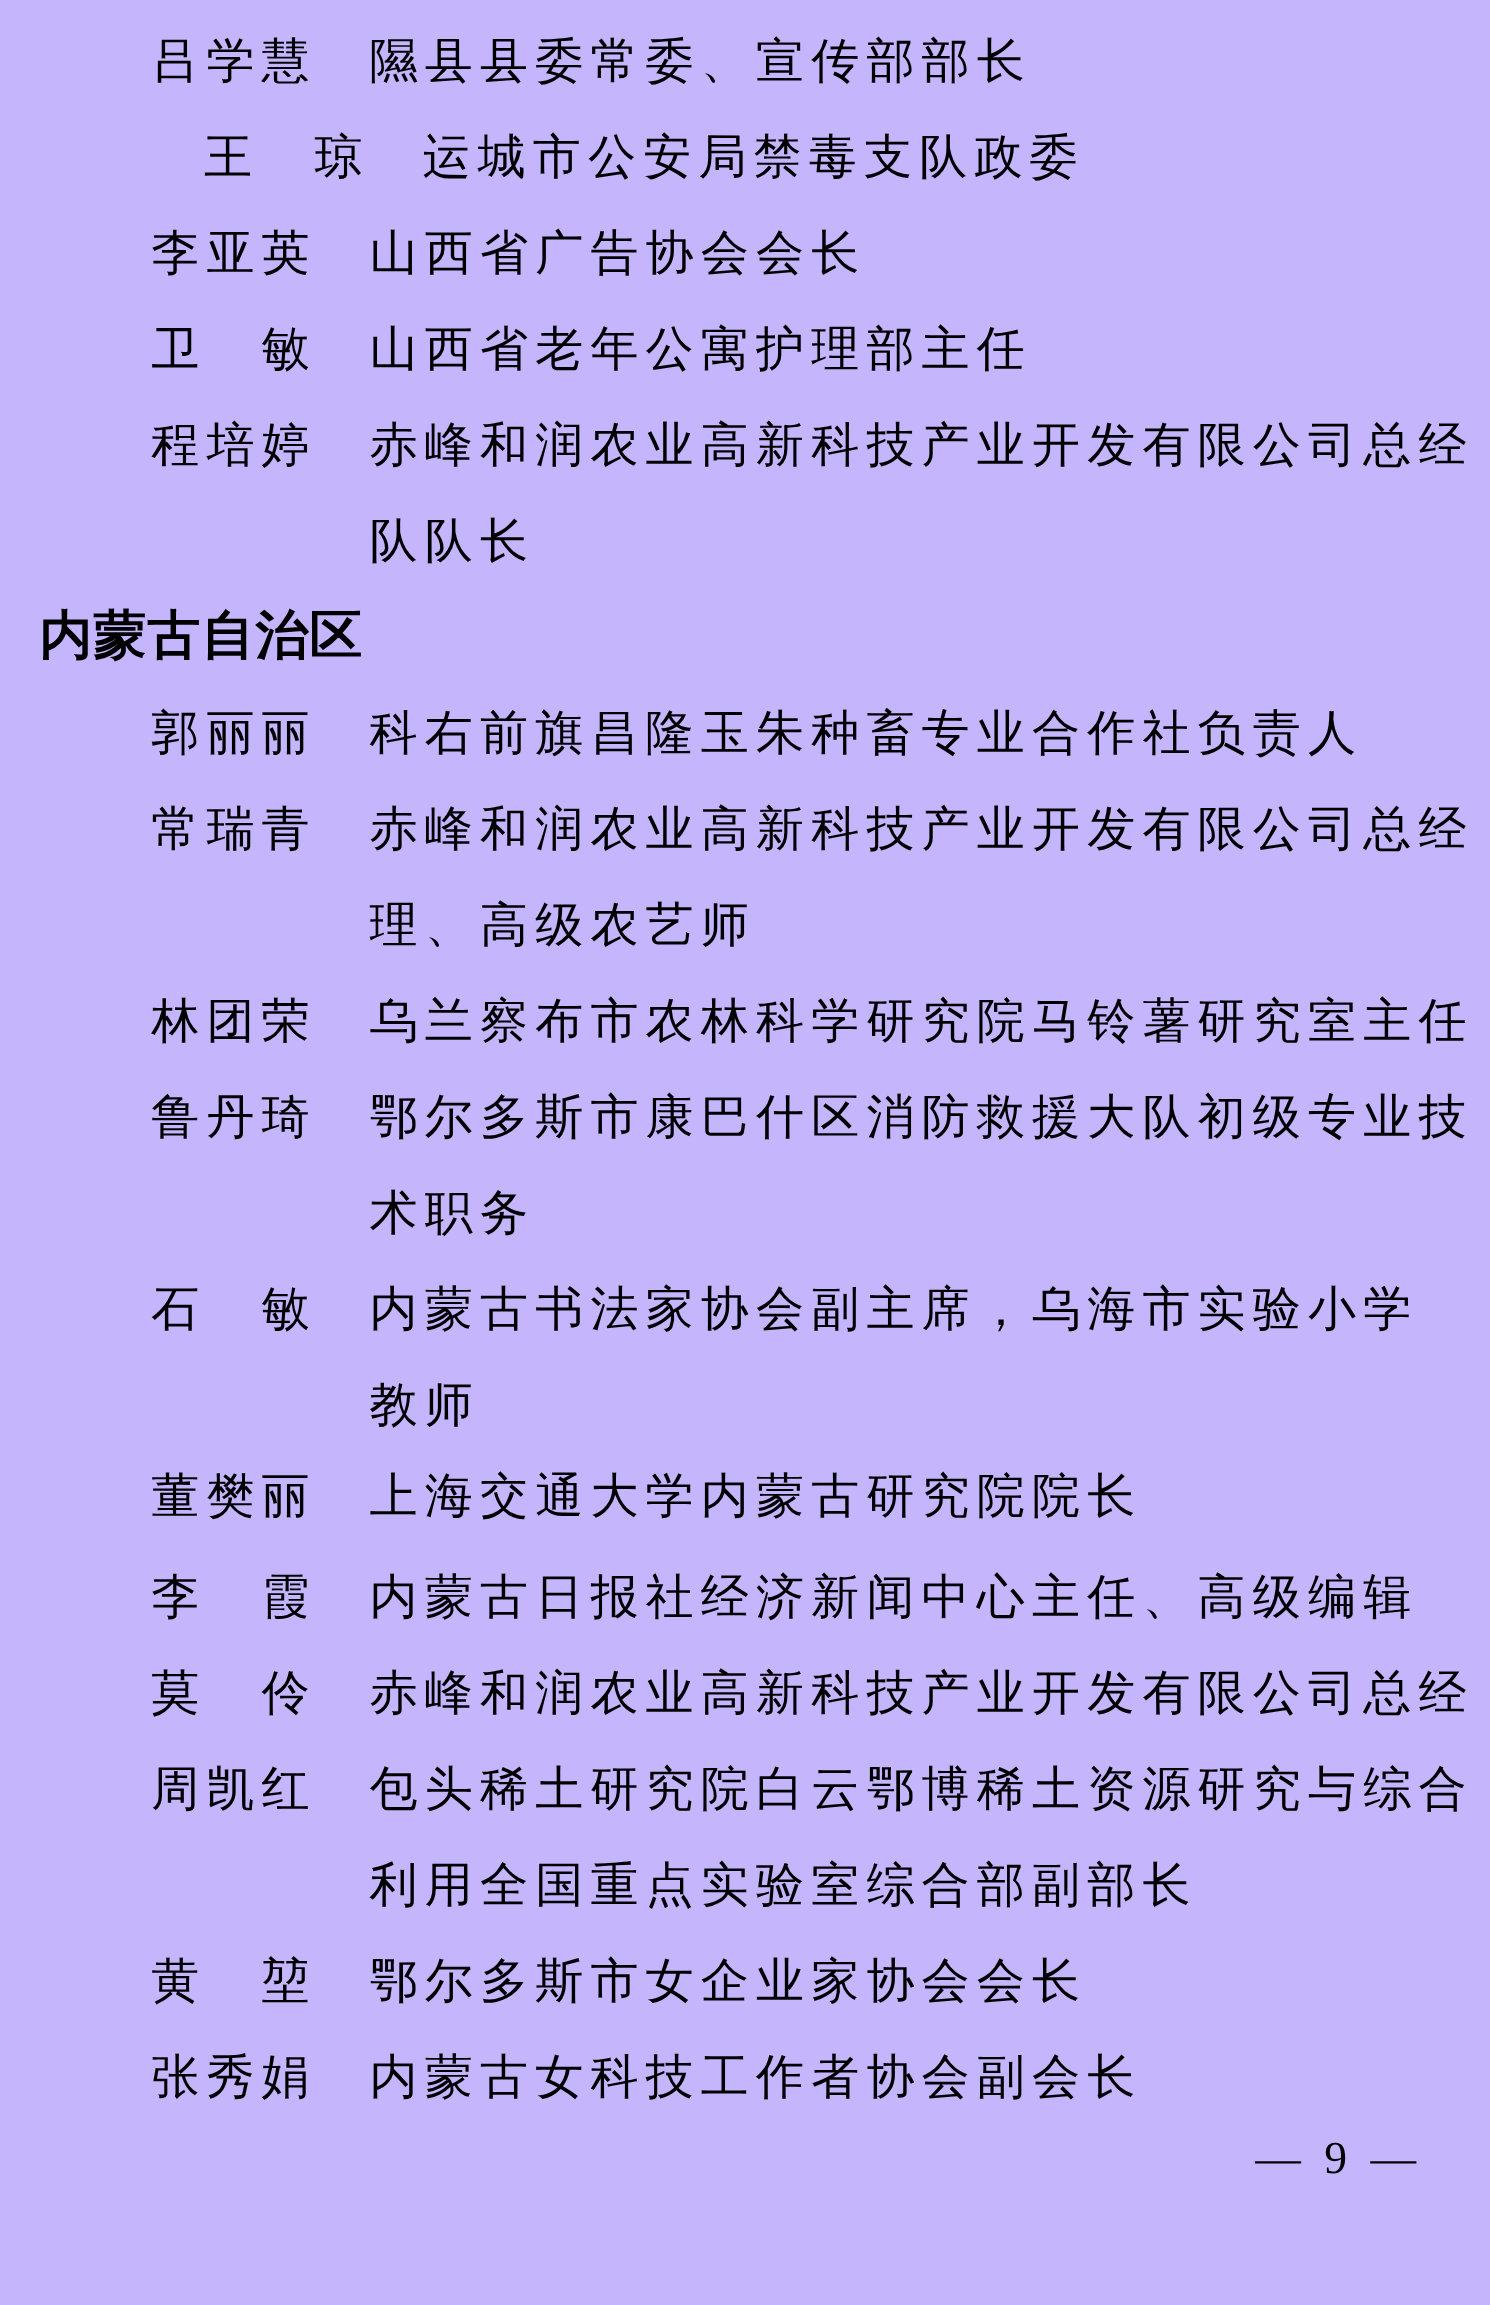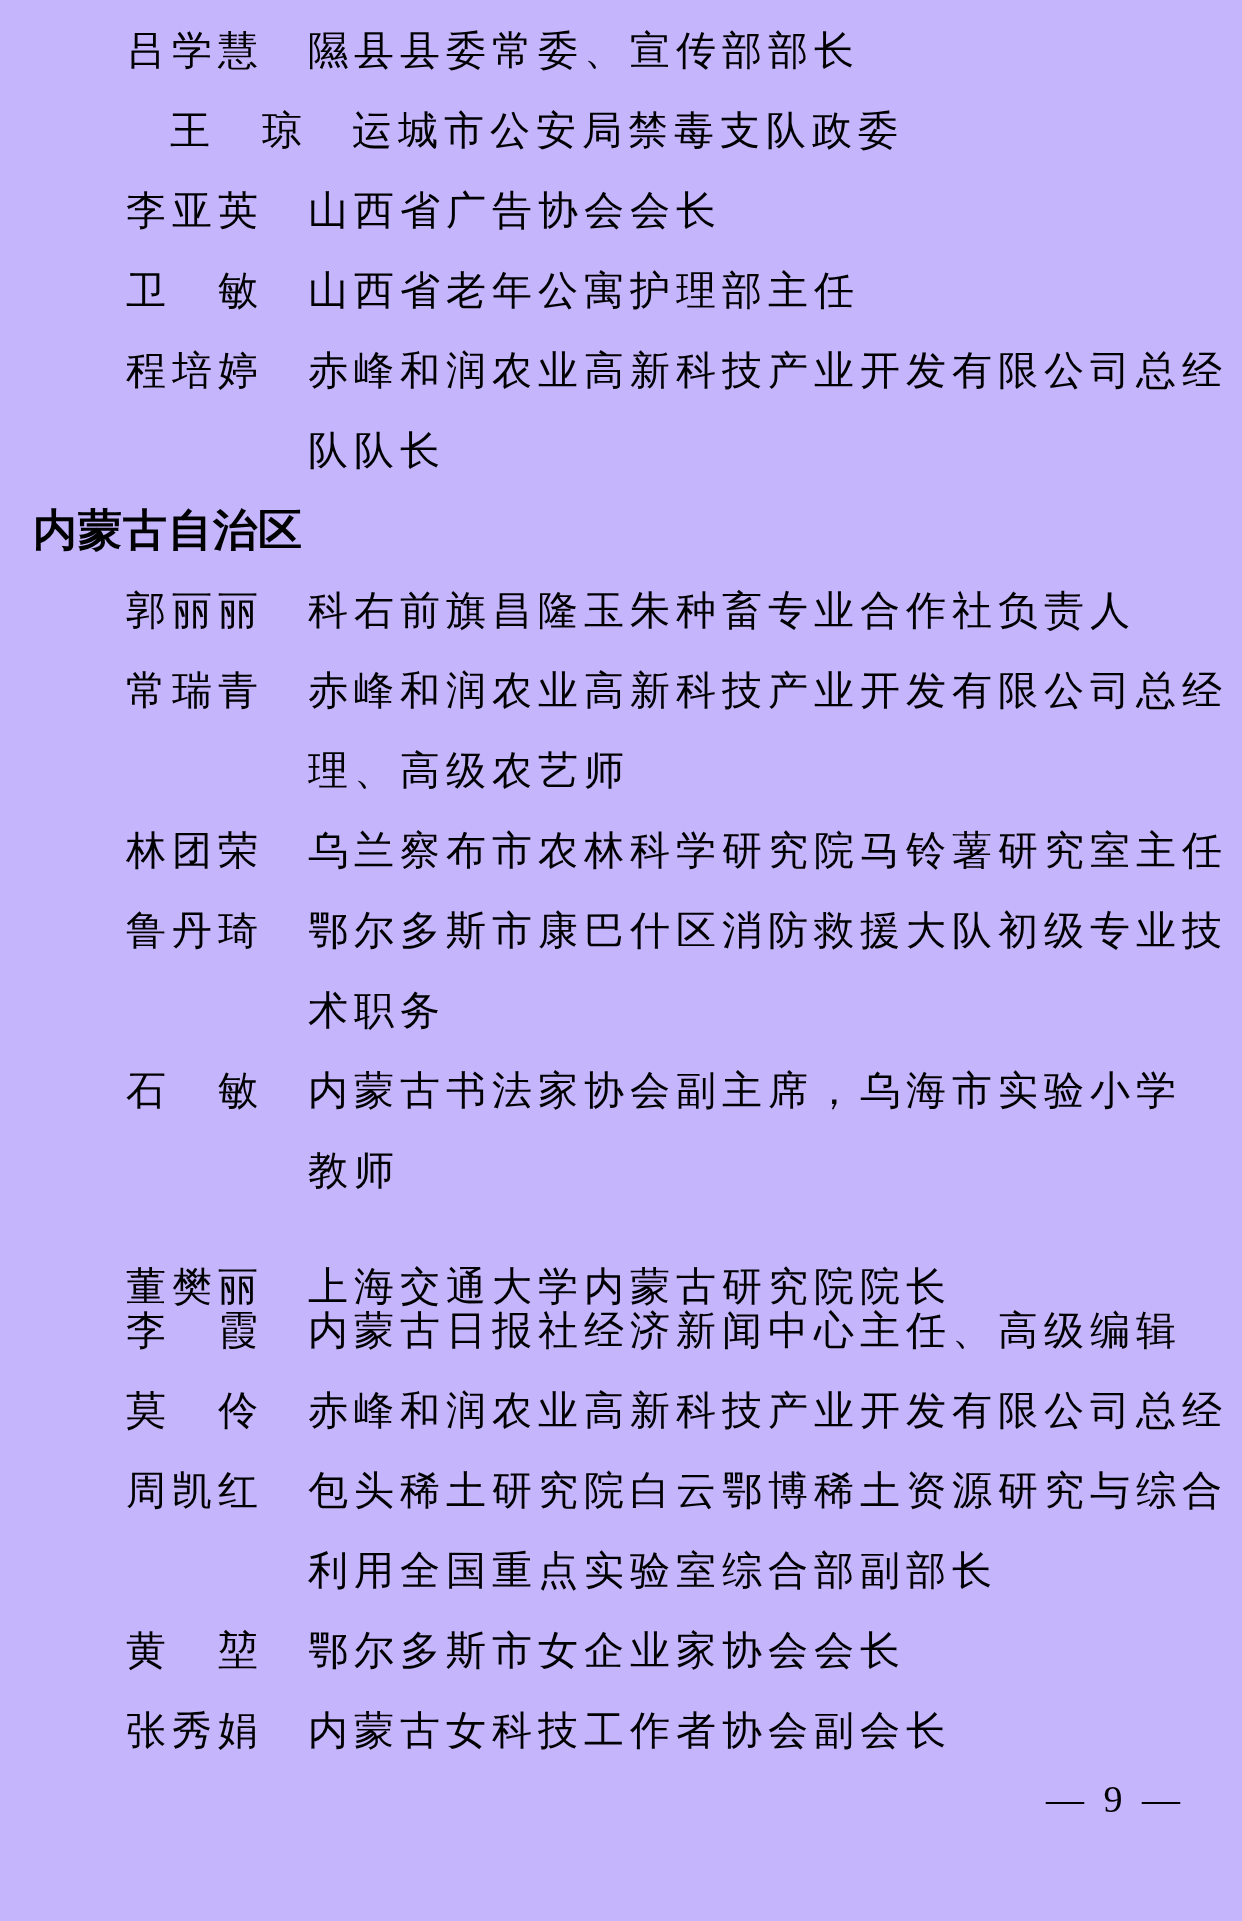--- a/index.html
+++ b/index.html
@@ -115,21 +115,21 @@
       <div class="line" style="top: 988px;">
         <span class="title-line">术职务</span>
       </div>
       <div class="line" style="top: 1068px;">
         <span class="name">石　敏</span>
         <span class="title-line">内蒙古书法家协会副主席，乌海市实验小学</span>
       </div>
       <div class="line" style="top: 1148px;">
         <span class="title-line">教师</span>
       </div>
-      <div class="line" style="top: 1264px; text-align: center;">
+      <div class="line" style="top: 1224px; text-align: center;">
         <span class="name">董樊丽</span>
         <span class="title-line">上海交通大学内蒙古研究院院长</span>
       </div>
       <div class="line" style="top: 1308px;">
         <span class="name">李　霞</span>
         <span class="title-line">内蒙古日报社经济新闻中心主任、高级编辑</span>
       </div>
       <div class="line" style="top: 1388px;">
         <span class="name">莫　伶</span>
         <span class="title-line">赤峰和润农业高新科技产业开发有限公司总经</span>

